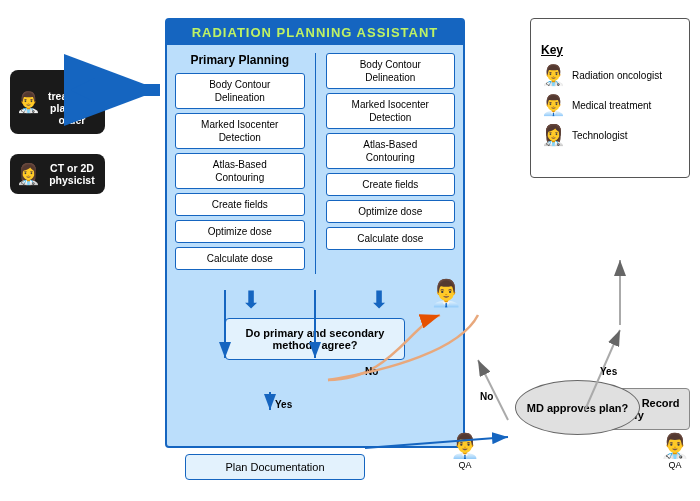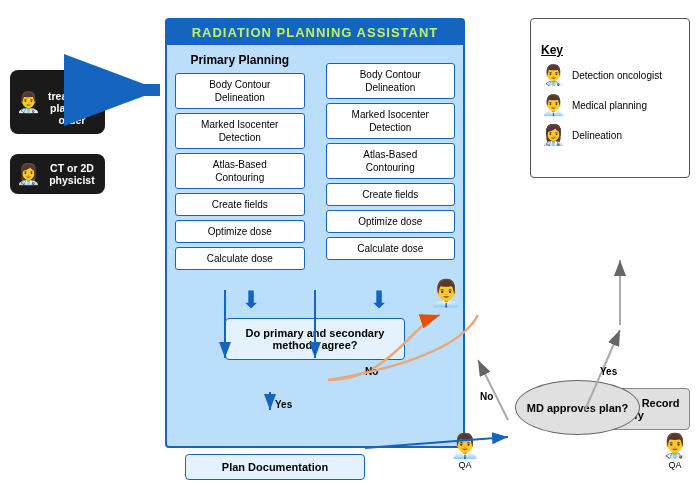--- a/index.html
+++ b/index.html
@@ -67,21 +67,20 @@
       font-weight: bold;
       letter-spacing: 1px;
       text-transform: uppercase;
       font-variant: small-caps;
     }
 
     .rpa-columns {
       display: flex;
       gap: 8px;
       padding: 8px 8px 0 8px;
-      align-items: center;
     }
 
     .rpa-column {
       flex: 1;
     }
 
     .col-header {
       font-weight: bold;
       text-align: center;
       font-size: 12px;
@@ -119,21 +118,21 @@
       position: absolute;
       bottom: 10px;
       left: 175px;
       width: 180px;
       background: #e3f2fd;
       border: 1.5px solid #1565c0;
       border-radius: 4px;
       padding: 6px;
       text-align: center;
       font-size: 11px;
-      font-weight: bold;
+      font-weight: normal;
     }
 
     
     .right-side {
       position: absolute;
       right: 0;
       top: 8px;
       width: 185px;
     }
 
@@ -274,29 +273,29 @@
     </div>
   </div>
 
   <div class="plan-doc-box">Plan Documentation</div>
 
   <div class="right-side">
     <div class="key-box">
       <div class="key-title">Key</div>
       <div class="key-item">
         <span style="font-size:20px;">👨‍⚕️</span>
-        <span>Detection oncologist</span>
+        <span>Radiation oncologist</span>
       </div>
       <div class="key-item">
         <span style="font-size:20px;">👨‍💼</span>
-        <span>Medical planning</span>
+        <span>Medical treatment</span>
       </div>
       <div class="key-item">
         <span style="font-size:20px;">👩‍⚕️</span>
-        <span>Delineation</span>
+        <span>Technologist</span>
       </div>
     </div>
 
     <div class="transfer-box" style="position:relative; margin-top:55px; margin-left:auto;">Transfer Plan to Record and Verify</div>
 
   </div>
 
   <div class="md-approves">
     <span>MD approves plan?</span>
   </div>

